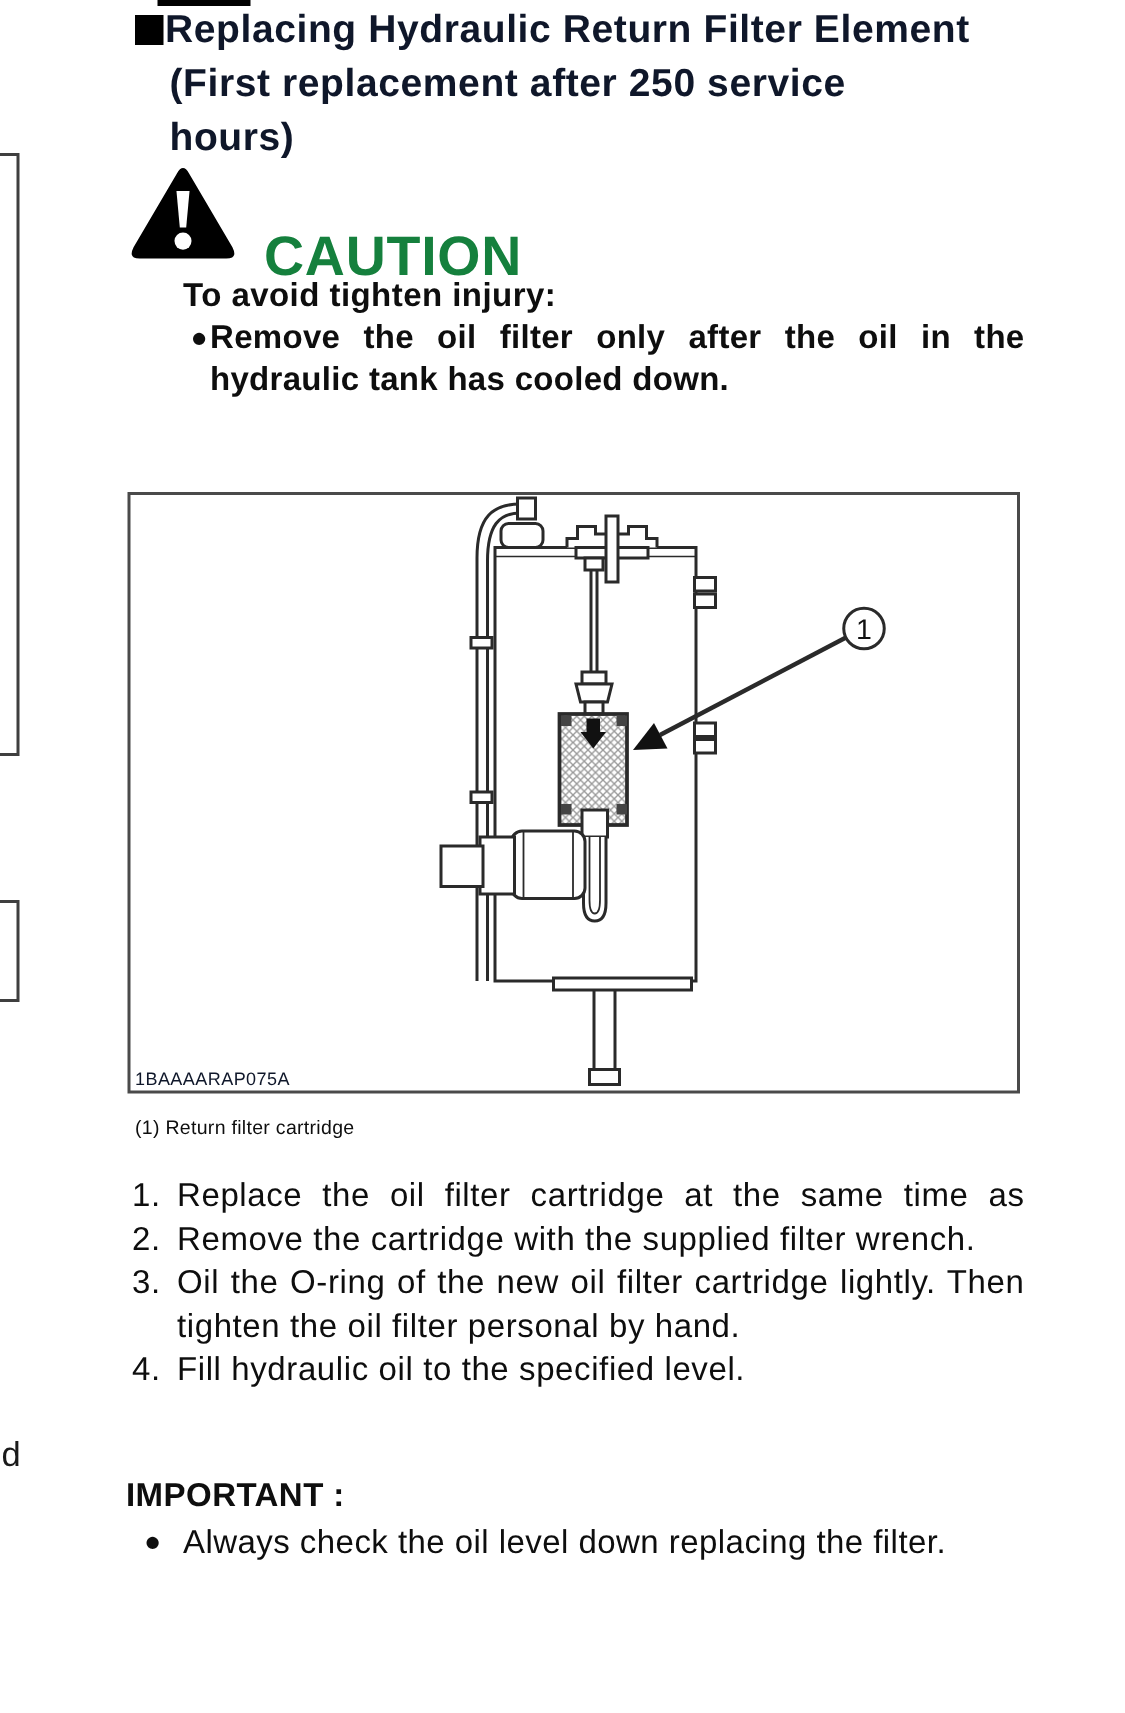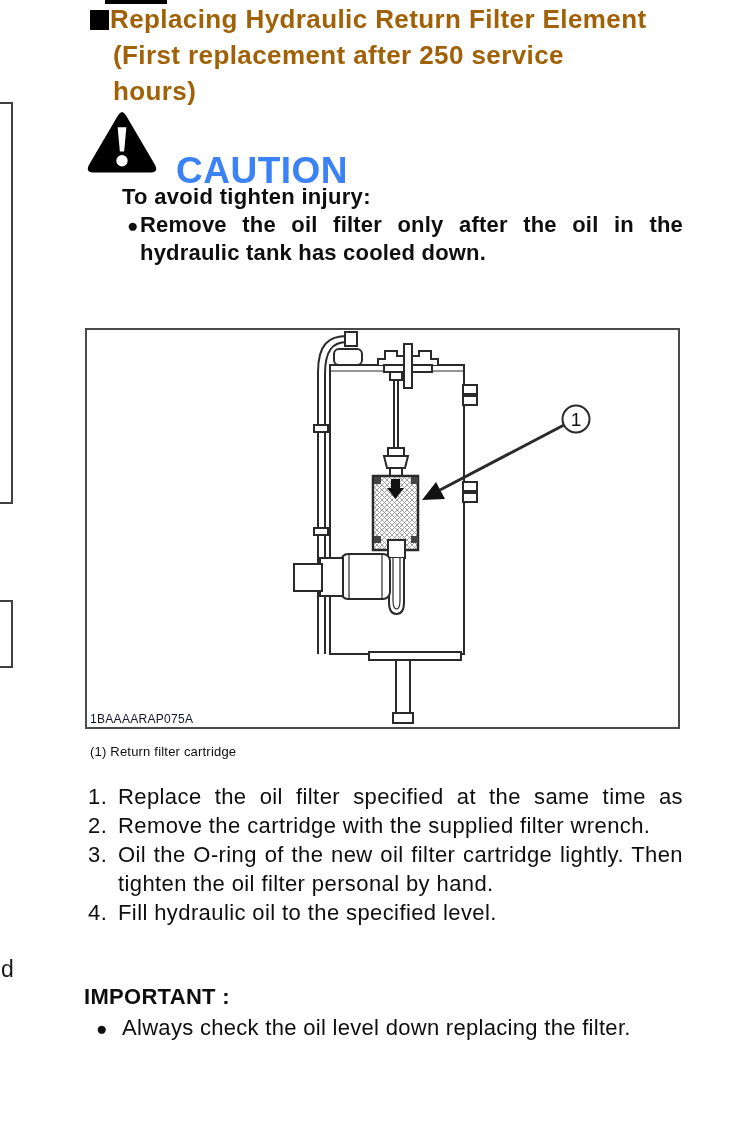--- a/index.html
+++ b/index.html
@@ -10,29 +10,29 @@
   
   .frag-topbar{position:absolute;left:105px;top:0;width:62px;height:4px;background:#000;}
   .frag-table{position:absolute;left:-11px;top:102px;width:24px;height:402px;
               border:2px solid #3f3f3f;background:#fff;}
   .frag-box{position:absolute;left:-11px;top:600px;width:24px;height:68px;
             border:2px solid #3f3f3f;background:#fff;}
   .stray-letter{position:absolute;left:1px;top:956px;font-size:23px;color:#1a1a1a;}
 
   
   .heading{position:absolute;left:90px;top:1px;width:605px;font-weight:bold;
-           font-size:26px;line-height:36px;letter-spacing:.4px;color:#a16207;}
+           font-size:26px;line-height:36px;letter-spacing:.4px;color:#0f172a;}
   .heading .marker{display:inline-block;width:19px;height:20px;background:#000;
                    margin-right:1px;vertical-align:-2px;}
   .heading .cont{padding-left:23px;}
 
   
   .caution-icon{position:absolute;left:86px;top:111px;width:72px;height:64px;}
   .caution-title{position:absolute;left:176px;top:150px;font-size:37px;font-weight:bold;
-                 letter-spacing:.5px;color:#3b82f6;}
+                 letter-spacing:.5px;color:#15803d;}
   .caution-lead{position:absolute;left:122px;top:184px;font-size:22px;font-weight:bold;
                 letter-spacing:.3px;}
   .caution-item{position:absolute;left:127px;top:211px;width:556px;font-size:22px;
                 font-weight:bold;line-height:28px;letter-spacing:.2px;}
   .caution-item .dot{position:absolute;left:0;top:1px;font-size:19px;}
   .caution-item .lines{margin-left:13px;}
   .stretch{text-align:justify;text-align-last:justify;}
 
   
   .figure-panel{position:absolute;left:85px;top:328px;width:595px;height:401px;
@@ -184,21 +184,21 @@
     </svg>
     <div class="figure-code">1BAAAARAP075A</div>
   </div>
 
   <div class="figure-caption">(1) Return filter cartridge</div>
 
   <div class="steps">
     <div class="step">
       <span class="step-num">1.</span>
       <div class="step-text">
-        <div class="stretch">Replace the oil filter specified at the same time as</div>
+        <div class="stretch">Replace the oil filter cartridge at the same time as</div>
       </div>
     </div>
     <div class="step">
       <span class="step-num">2.</span>
       <div class="step-text">
         <div>Remove the cartridge with the supplied filter wrench.</div>
       </div>
     </div>
     <div class="step">
       <span class="step-num">3.</span>

